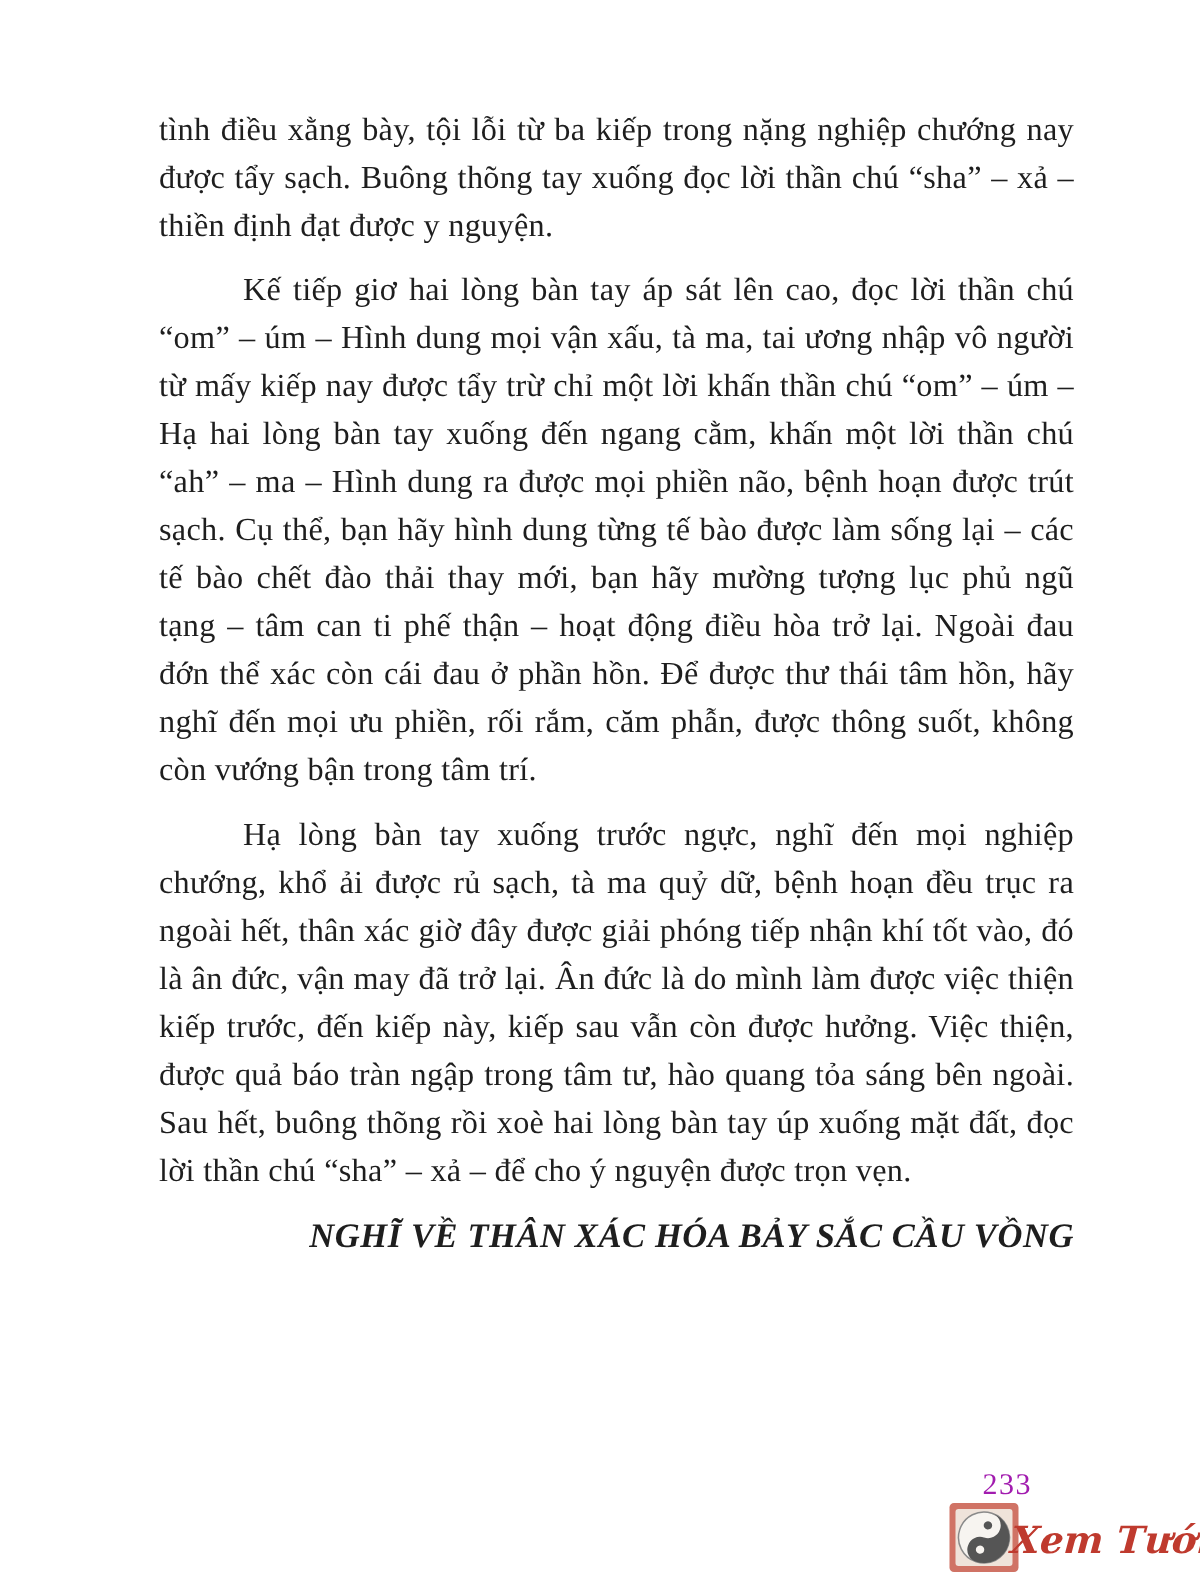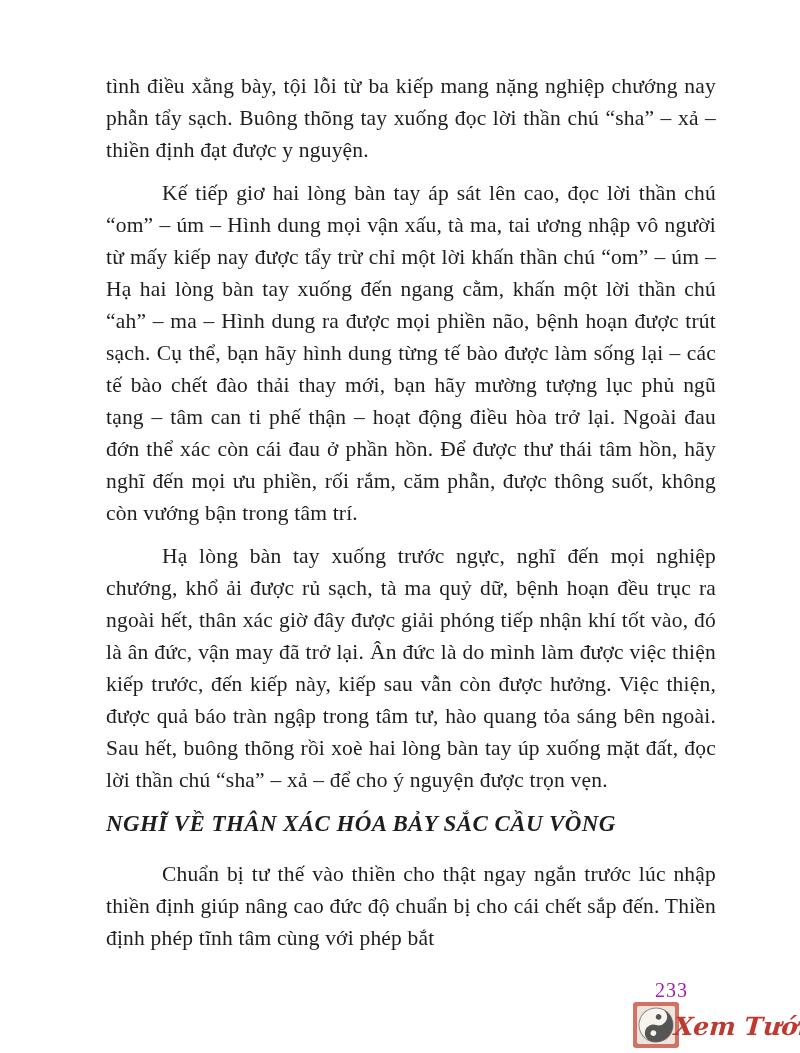--- a/index.html
+++ b/index.html
@@ -28,21 +28,21 @@
   }
   .para {
     margin: 0 0 11px 0;
     text-indent: 56px;
   }
   .para.no-indent {
     text-indent: 0;
   }
   .heading {
     margin: 12px 0 18px 0;
-    text-align: left;
+    text-align: right;
     text-indent: 0;
     font-size: 23px;
     font-weight: bold;
     font-style: italic;
     letter-spacing: 0.4px;
     white-space: nowrap;
   }
   .page-number {
     position: absolute;
     left: 655px;
@@ -76,25 +76,24 @@
     white-space: nowrap;
     transform: skewX(-4deg);
   }
 </style>
 </head>
 <body>
 
 <div class="page">
 
   <div class="text-block">
-    <p class="para no-indent">tình điều xằng bày, tội lỗi từ ba kiếp mang nặng nghiệp chướng nay phẫn tẩy sạch. Buông thõng tay xuống đọc lời thần chú “sha” – xả – thiền định đạt được y nguyện.</p>
+    <p class="para no-indent">tình điều xằng bày, tội lỗi từ ba kiếp trong nặng nghiệp chướng nay được tẩy sạch. Buông thõng tay xuống đọc lời thần chú “sha” – xả – thiền định đạt được y nguyện.</p>
     <p class="para">Kế tiếp giơ hai lòng bàn tay áp sát lên cao, đọc lời thần chú “om” – úm – Hình dung mọi vận xấu, tà ma, tai ương nhập vô người từ mấy kiếp nay được tẩy trừ chỉ một lời khấn thần chú “om” – úm – Hạ hai lòng bàn tay xuống đến ngang cằm, khấn một lời thần chú “ah” – ma – Hình dung ra được mọi phiền não, bệnh hoạn được trút sạch. Cụ thể, bạn hãy hình dung từng tế bào được làm sống lại – các tế bào chết đào thải thay mới, bạn hãy mường tượng lục phủ ngũ tạng – tâm can ti phế thận – hoạt động điều hòa trở lại. Ngoài đau đớn thể xác còn cái đau ở phần hồn. Để được thư thái tâm hồn, hãy nghĩ đến mọi ưu phiền, rối rắm, căm phẫn, được thông suốt, không còn vướng bận trong tâm trí.</p>
     <p class="para">Hạ lòng bàn tay xuống trước ngực, nghĩ đến mọi nghiệp chướng, khổ ải được rủ sạch, tà ma quỷ dữ, bệnh hoạn đều trục ra ngoài hết, thân xác giờ đây được giải phóng tiếp nhận khí tốt vào, đó là ân đức, vận may đã trở lại. Ân đức là do mình làm được việc thiện kiếp trước, đến kiếp này, kiếp sau vẫn còn được hưởng. Việc thiện, được quả báo tràn ngập trong tâm tư, hào quang tỏa sáng bên ngoài. Sau hết, buông thõng rồi xoè hai lòng bàn tay úp xuống mặt đất, đọc lời thần chú “sha” – xả – để cho ý nguyện được trọn vẹn.</p>
     <h2 class="heading">NGHĨ VỀ THÂN XÁC HÓA BẢY SẮC CẦU VỒNG</h2>
-    <p class="para">Chuẩn bị tư thế vào thiền cho thật ngay ngắn trước lúc nhập thiền định giúp nâng cao đức độ chuẩn bị cho cái chết sắp đến. Thiền định phép tĩnh tâm cùng với phép bắt</p>
   </div>
 
   <div class="page-number">233</div>
 
   <div class="watermark">
     <span class="wm-logo">
       <svg width="48" height="48" viewBox="0 0 48 48" xmlns="http://www.w3.org/2000/svg">
         <rect x="1" y="1" width="46" height="46" rx="3" fill="#d07365"></rect>
         <rect x="5" y="5" width="38" height="38" rx="2" fill="#efe3da"></rect>
         <g transform="rotate(18 24 24)">

